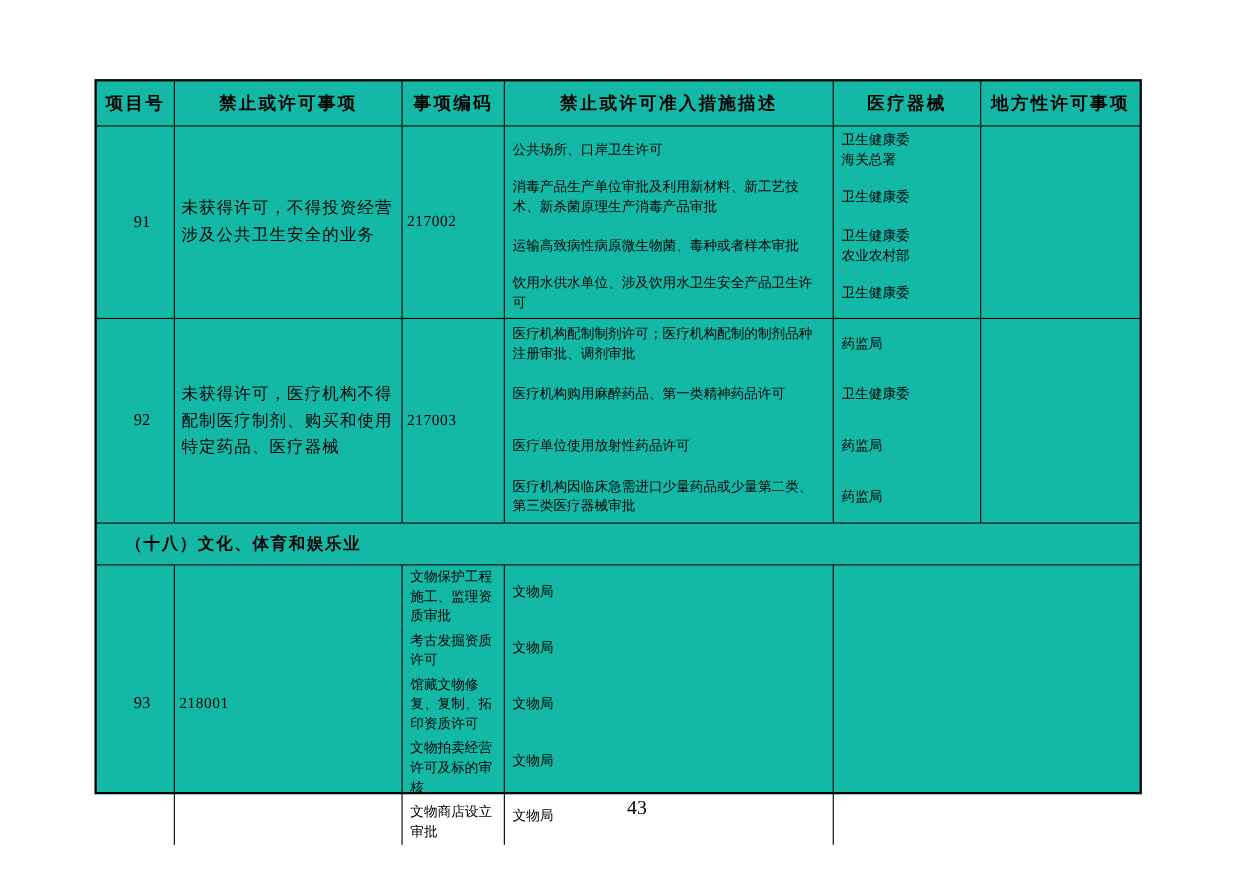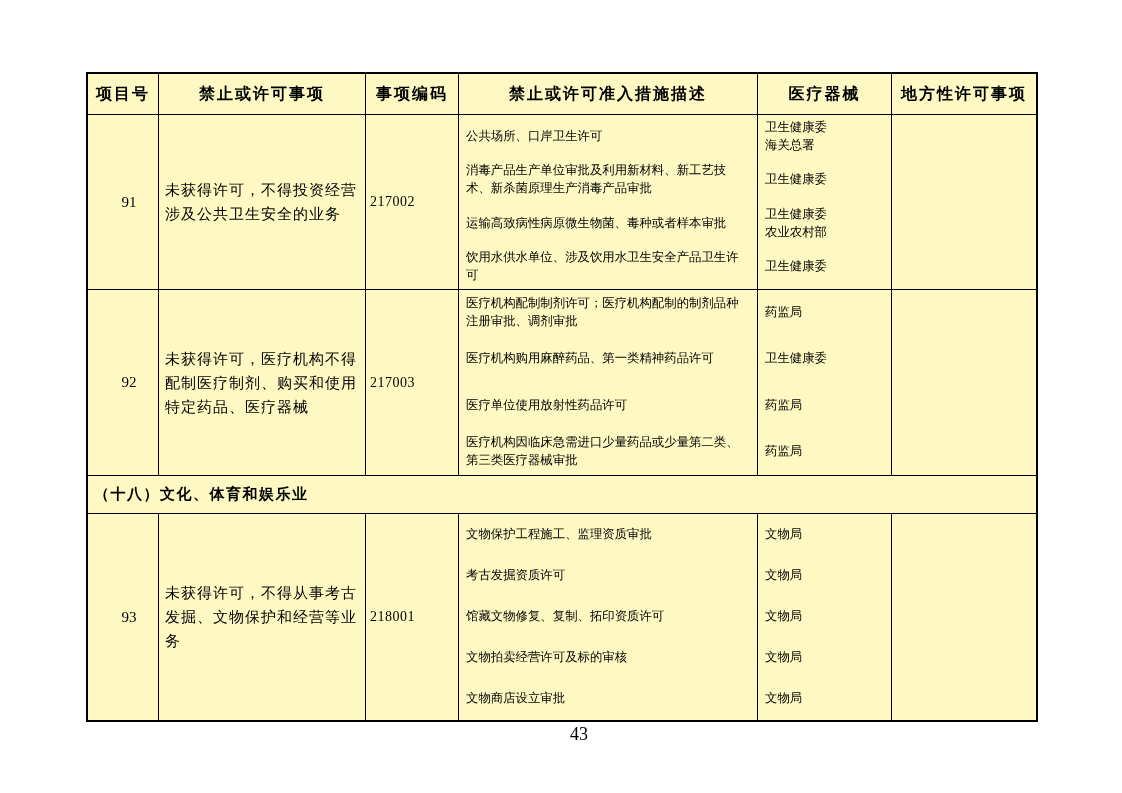--- a/index.html
+++ b/index.html
@@ -3,21 +3,21 @@
 <meta charset="utf-8">
 <style>
   * { margin:0; padding:0; box-sizing:border-box; }
   html,body { width:1122px; height:793px; background:#ffffff; overflow:hidden; }
   body { font-family:"Liberation Serif","DejaVu Serif",serif; color:#000; }
 
   .page { position:relative; width:1122px; height:793px; background:#fff; }
 
   .doc-table {
     position:absolute; left:86px; top:72px; width:952px;
-    border:2px solid #000; background:#fef9c3;
+    border:2px solid #000; background:#14b8a6;
   }
   .trow {
     display:grid;
     grid-template-columns:71px 207px 93px 299px 134px 1fr;
     border-bottom:1px solid #000;
   }
   .trow:last-child { border-bottom:none; }
   .cell { border-right:1px solid #000; min-width:0; }
   .cell:last-child { border-right:none; }
 
@@ -50,21 +50,21 @@
     padding-left:4px; font-size:14px; letter-spacing:0.5px;
   }
   .cell-stack { display:flex; flex-direction:column; }
   .slot {
     flex:1 1 0; display:flex; align-items:center;
     padding:2px 7px; font-size:12.4px; line-height:1.45;
   }
   .dept-lines div { white-space:nowrap; }
 
   
-  .srow { height:38px; }
+  .srow { height:38px;padding-left:20px; }
   .section-cell {
     display:flex; align-items:center;
     padding-left:6px;
     font-family:"Liberation Sans","DejaVu Sans",sans-serif;
     font-weight:bold; font-size:15px; letter-spacing:1.5px;
   }
 
   .page-number {
     position:absolute; left:0; top:724px; width:1122px;
     text-align:center; font-size:18px;margin-left:18px;
@@ -177,23 +177,20 @@
       </div>
       <div class="cell"></div>
     </div>
 
     <div class="trow srow">
       <div class="cell section-cell" style="grid-column:1 / -1;">（十八）文化、体育和娱乐业</div>
     </div>
 
     <div class="trow r93">
       <div class="cell cell-no">93</div>
-      <div class="cell cell-item">
-        <div>未获得许可，不得从事考古发掘、文物保护和经营等业务</div>
-      </div>
       <div class="cell cell-code">218001</div>
       <div class="cell cell-stack">
         <div class="slot">
             <div>文物保护工程施工、监理资质审批</div>
           </div>
         <div class="slot">
             <div>考古发掘资质许可</div>
           </div>
         <div class="slot">
             <div>馆藏文物修复、复制、拓印资质许可</div>

